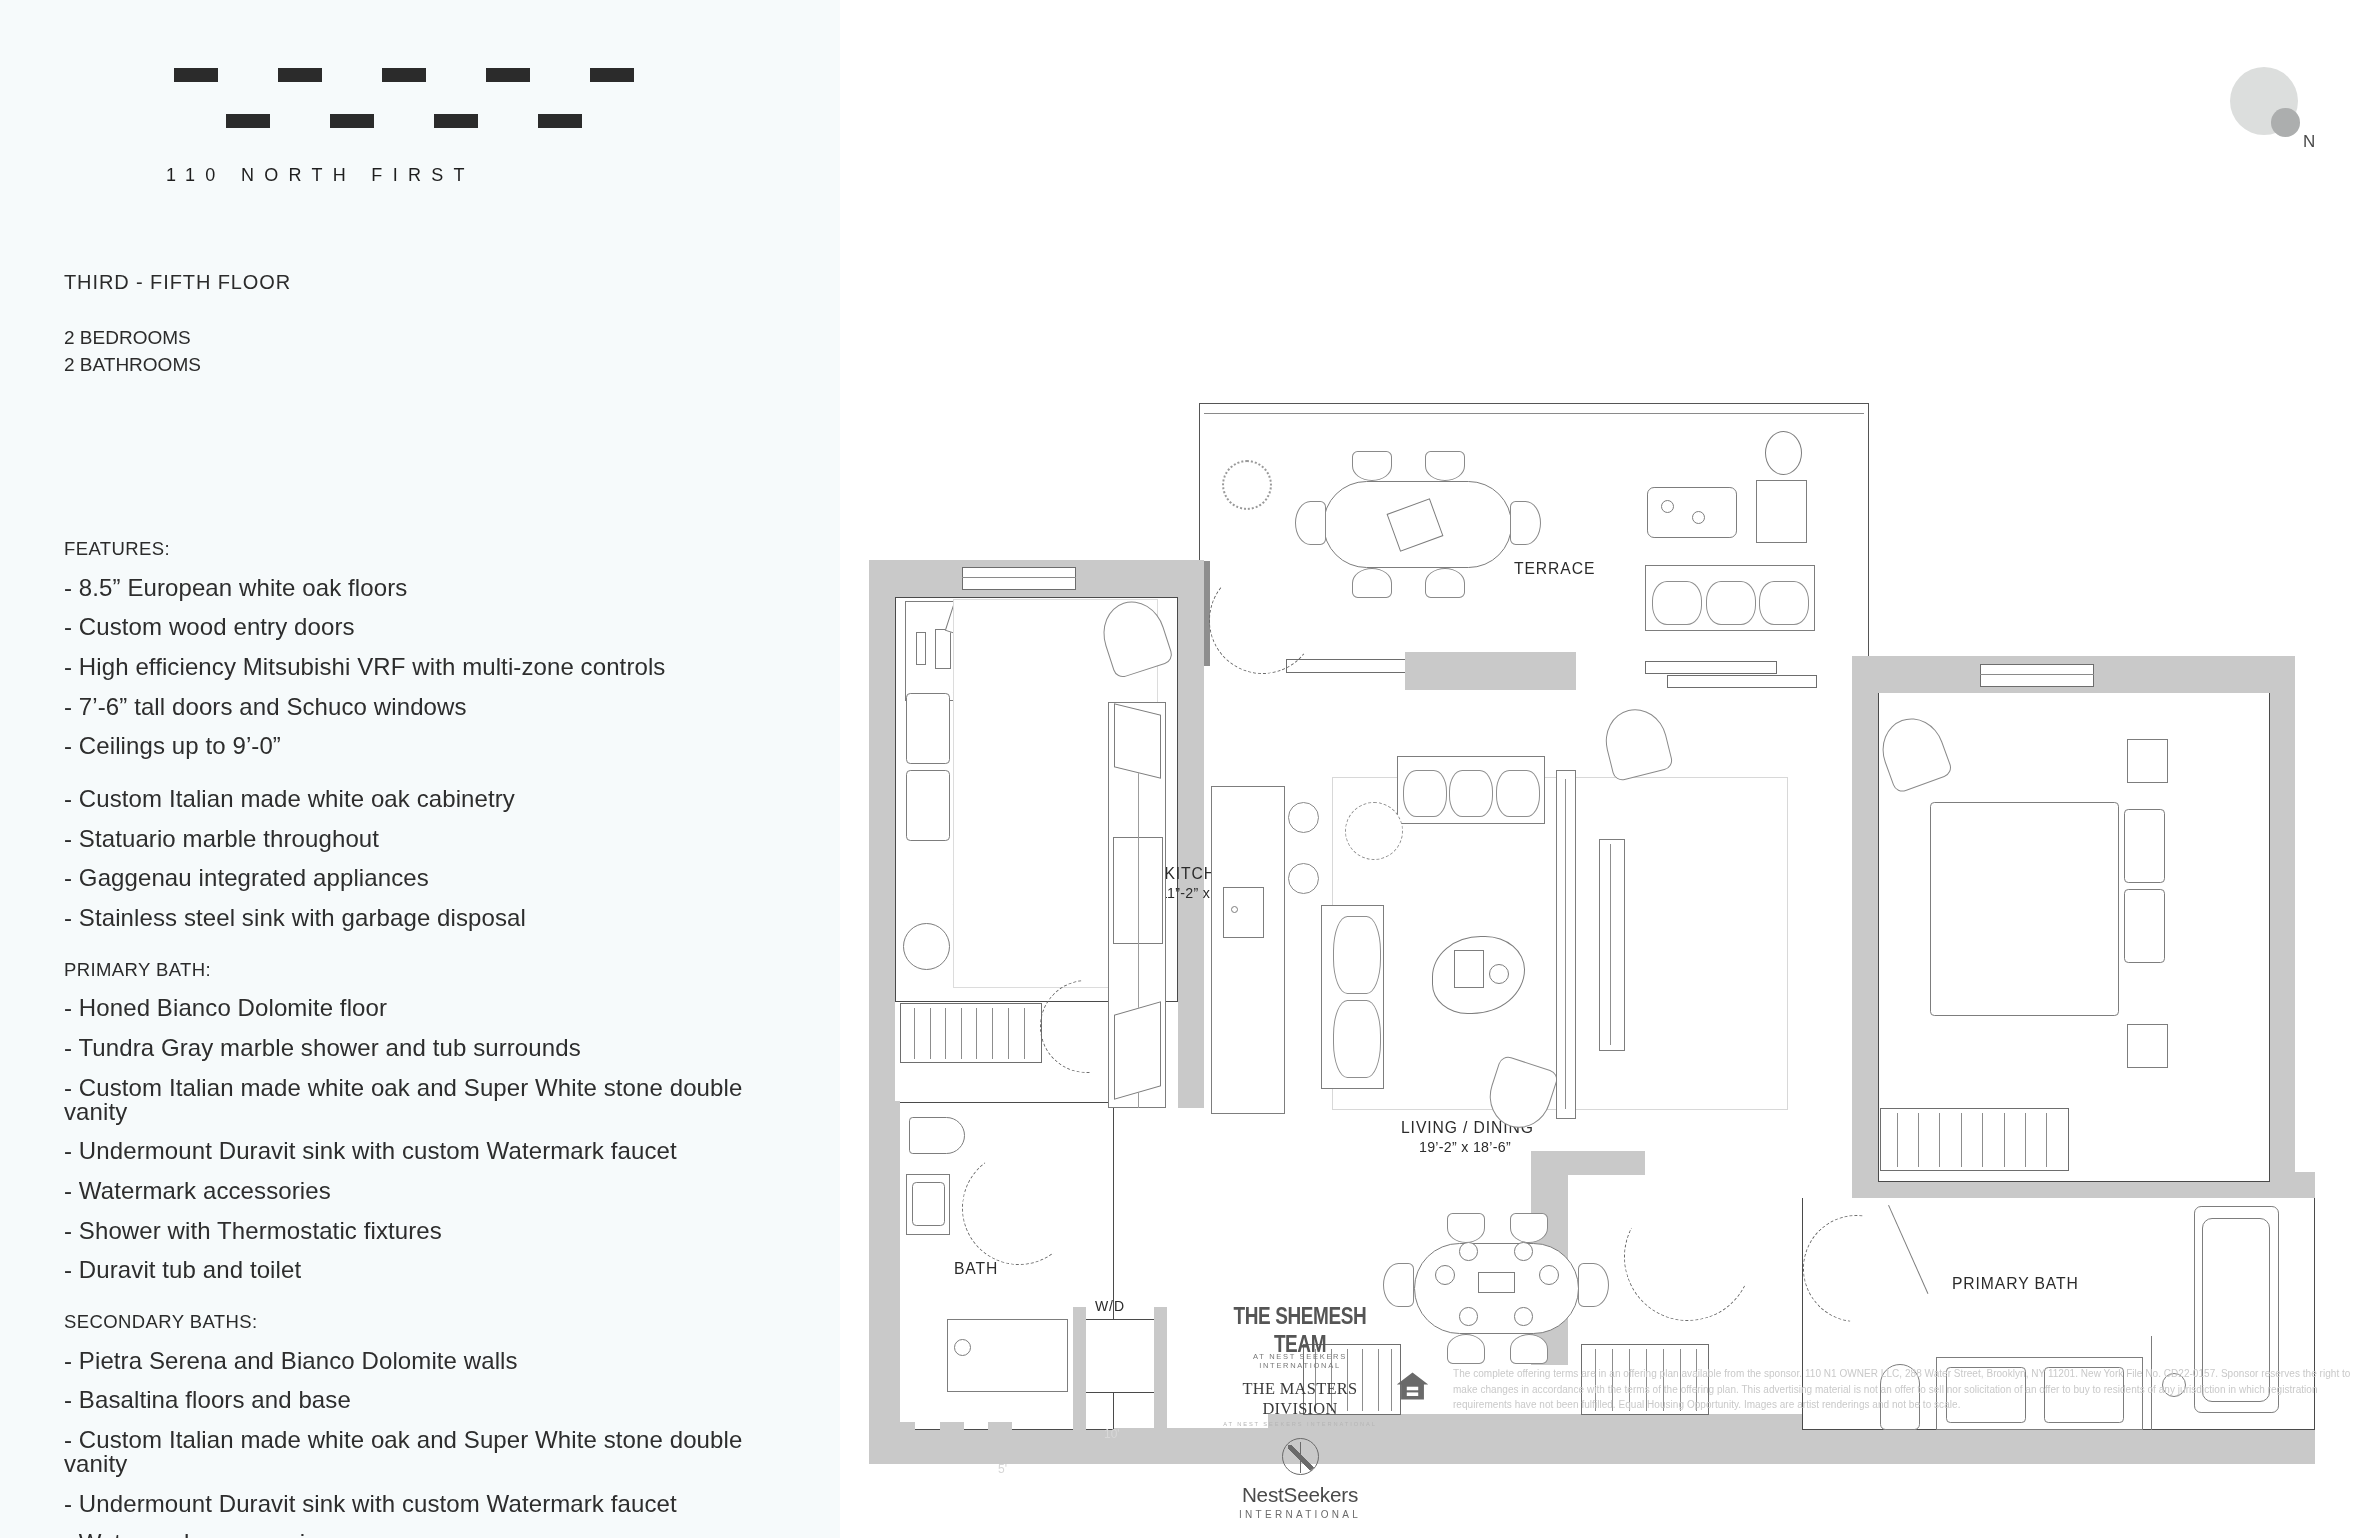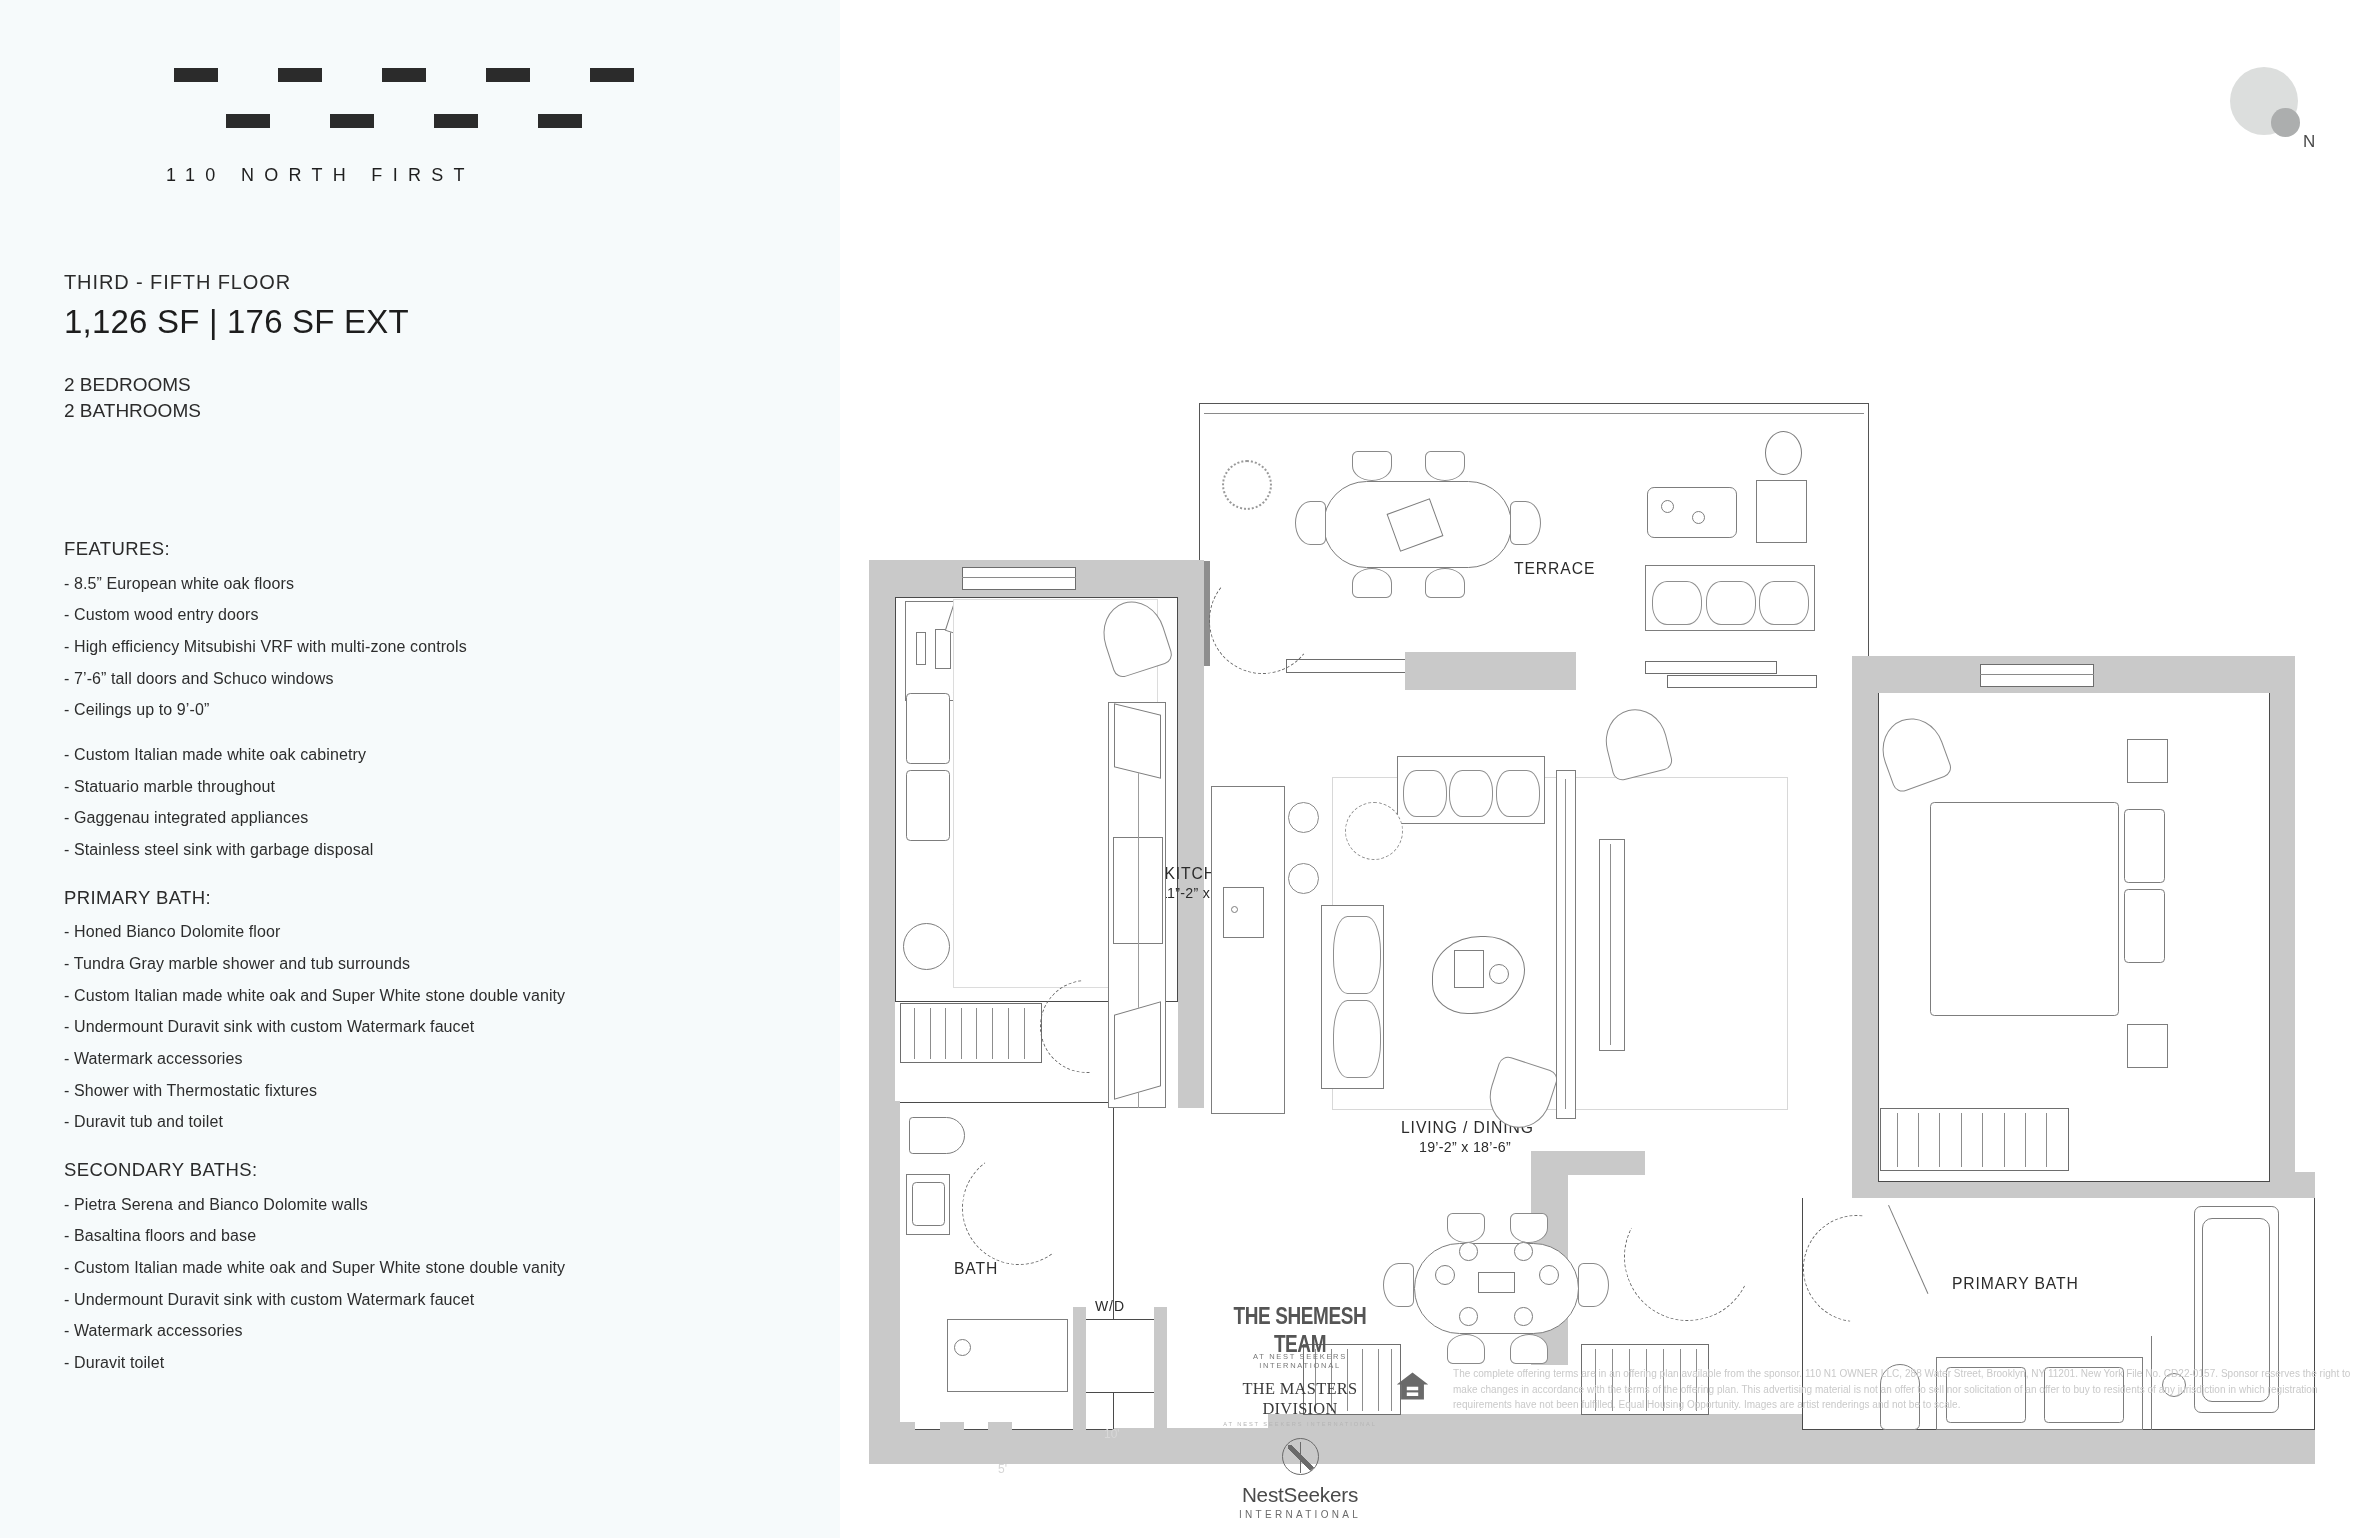--- a/index.html
+++ b/index.html
@@ -31,21 +31,21 @@
   #title-block { position: absolute; left: 64px; top: 271px; width: 712px; }
   #floor-label { font-size: 20px; letter-spacing: 0.9px; color: #2b2b2b; font-weight: 400; }
   #unit-name { font-size: 44px; color: #1d1d1d; font-weight: 400; margin-top: 5.7px; letter-spacing: 0.4px; line-height: 1.05; }
   #unit-size { font-size: 33px; color: #1d1d1d; font-weight: 400; margin-top: 8.5px; letter-spacing: 0.2px; }
   #room-counts { margin-top: 31px; font-size: 19px; color: #2b2b2b; line-height: 1.42; }
 
   
   #specs { position: absolute; left: 64px; top: 538px; width: 719px; }
   .spec-section { margin-bottom: 28.5px; }
   .spec-head { font-size: 18.5px; color: #2b2b2b; letter-spacing: 0.4px; margin-bottom: 15.7px; }
-  .spec-item { font-size: 16px; color: #2d2d2d; line-height: 1.0; margin-bottom: 15.7px; letter-spacing: 0.1px; }
+  .spec-item { font-size: 24px; color: #2d2d2d; line-height: 1.0; margin-bottom: 15.7px; letter-spacing: 0.1px; }
 
   
   #north { position: absolute; right: 39px; top: 61px; width: 128px; height: 100px; }
   #north-big { position: absolute; left: 20px; top: 5.7px; width: 68px; height: 68px; border-radius: 50%; background: #dcdedd; }
   #north-small { position: absolute; left: 61px; top: 47px; width: 28.5px; height: 28.5px; border-radius: 50%; background: #acaeae; }
   #north-label { position: absolute; left: 93px; top: 71px; font-size: 17px; color: #4a4a4a; }
 
   
   #plan { position: absolute; left: 869px; top: 353px; width: 1510px; height: 780px; }
   .wall { position: absolute; background: #c9c9c9; }
@@ -103,21 +103,20 @@
       <div class="logo-bar" style="left:416px; top:0px;"></div>
       <div class="logo-bar" style="left:52px;  top:46px;"></div>
       <div class="logo-bar" style="left:156px; top:46px;"></div>
       <div class="logo-bar" style="left:260px; top:46px;"></div>
       <div class="logo-bar" style="left:364px; top:46px;"></div>
     </div>
     <div id="logo-text">110  NORTH  FIRST</div>
 
     <div id="title-block">
       <div id="floor-label">THIRD - FIFTH FLOOR</div>
-      <div id="unit-size">1,126 SF | 176 SF EXT</div>
       <div id="room-counts">
         <div>2 BEDROOMS</div>
         <div>2 BATHROOMS</div>
       </div>
     </div>
 
     <div id="specs">
       <div class="spec-section">
         <div class="spec-head">FEATURES:</div>
         <div class="spec-item">- 8.5” European white oak floors</div>

